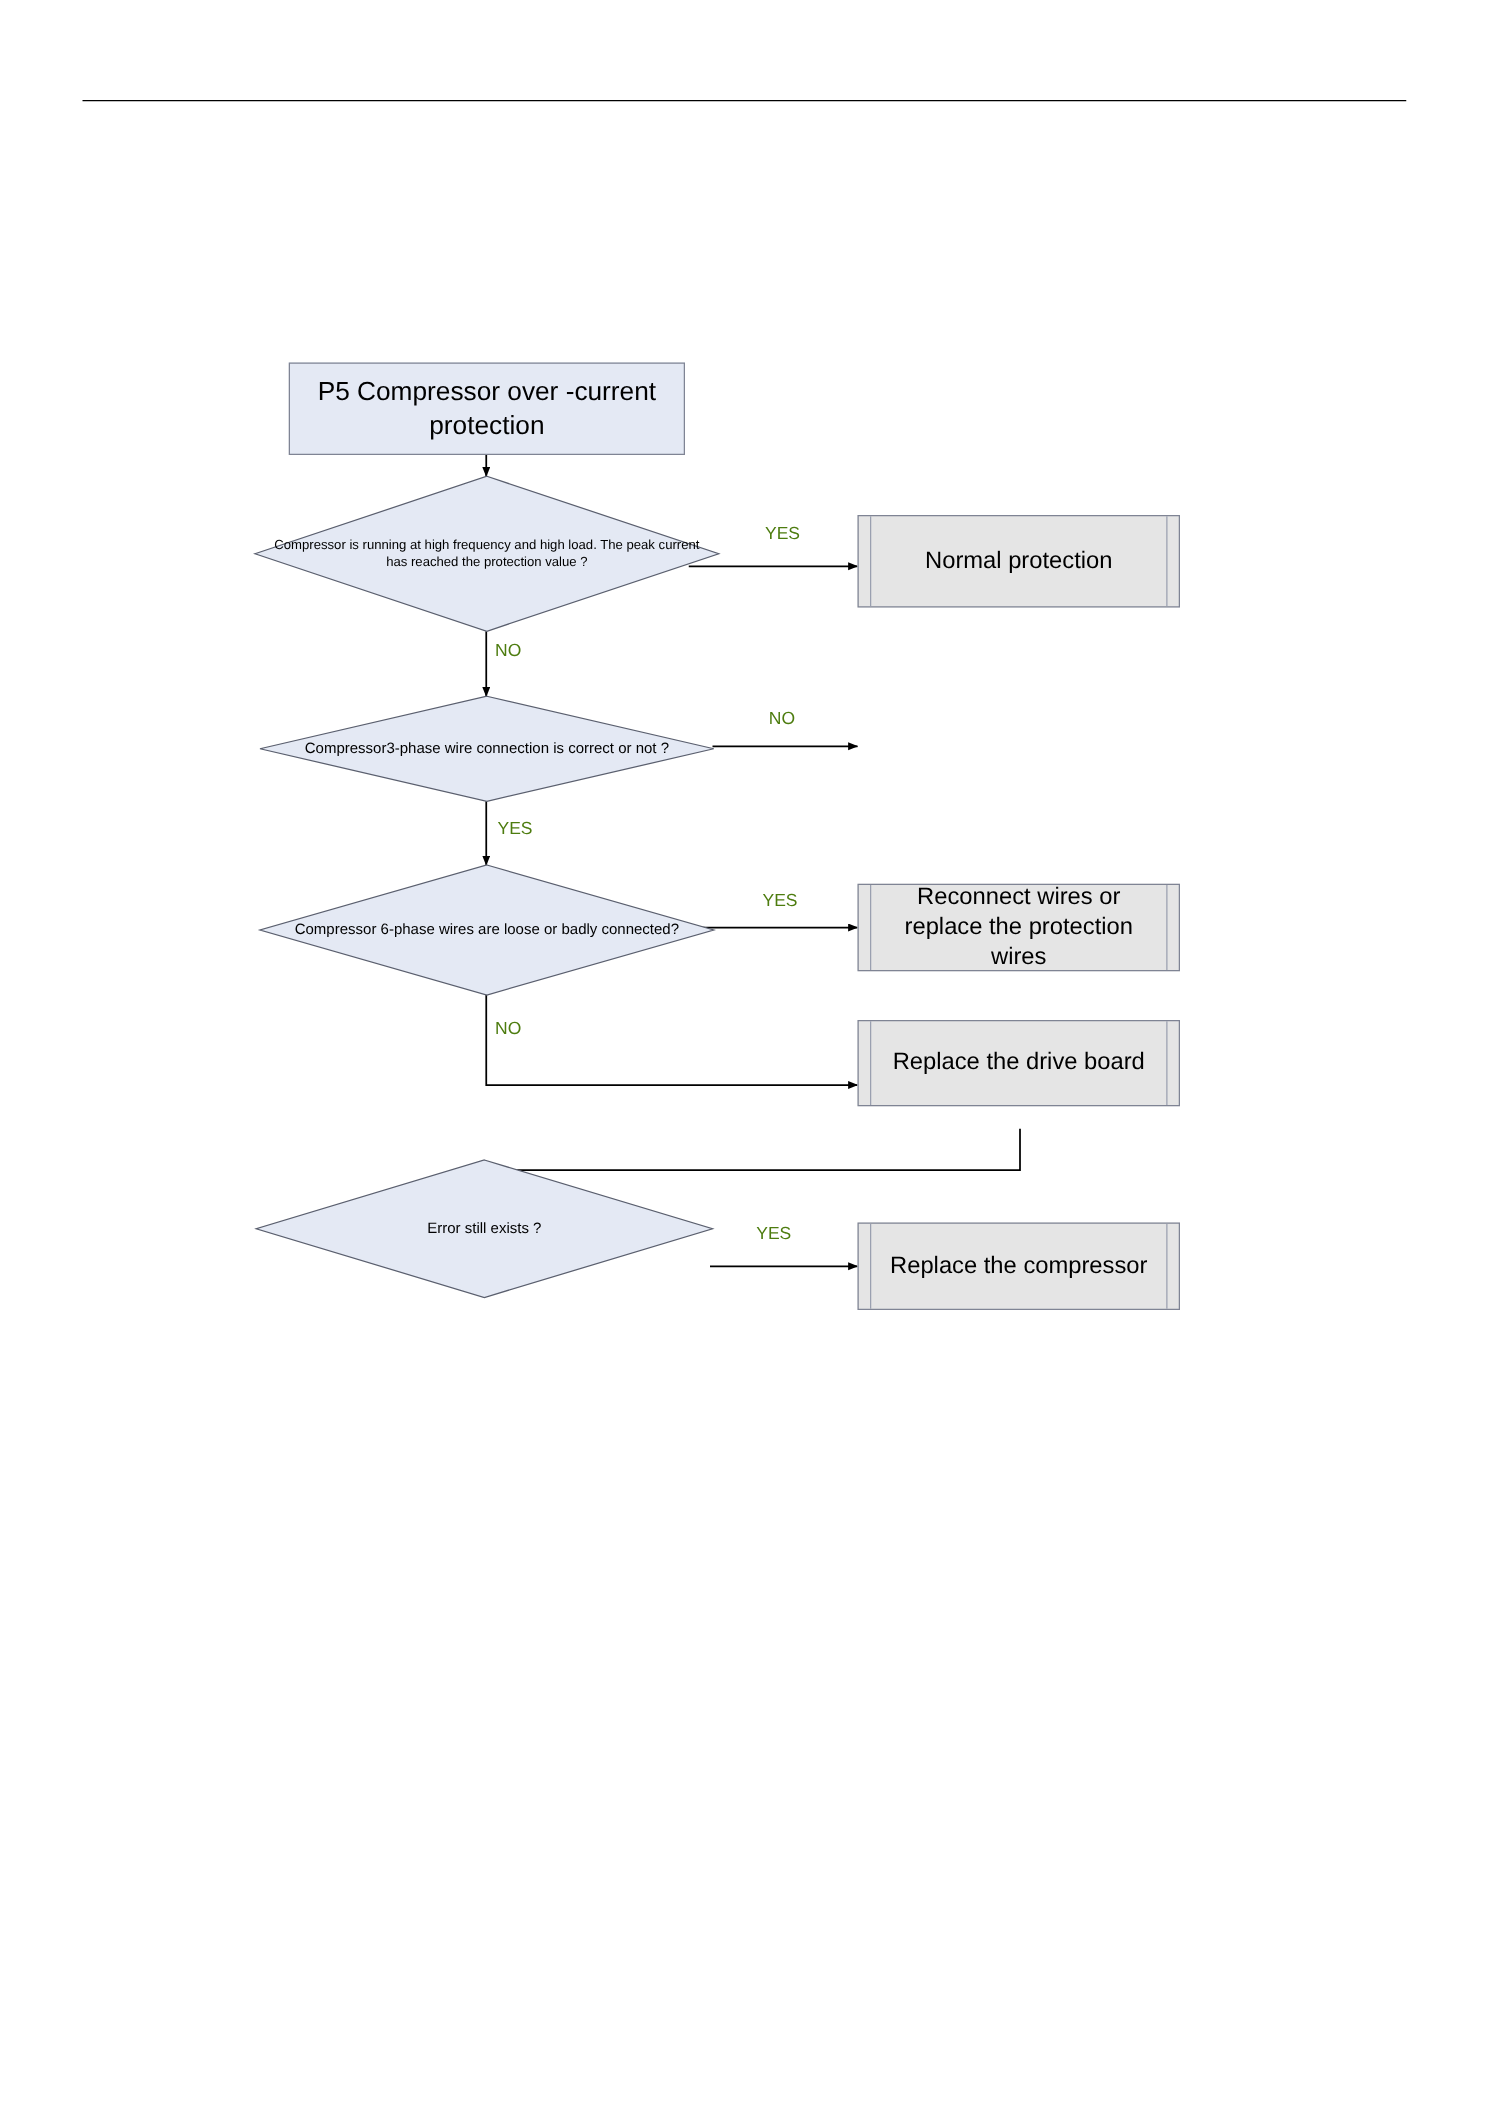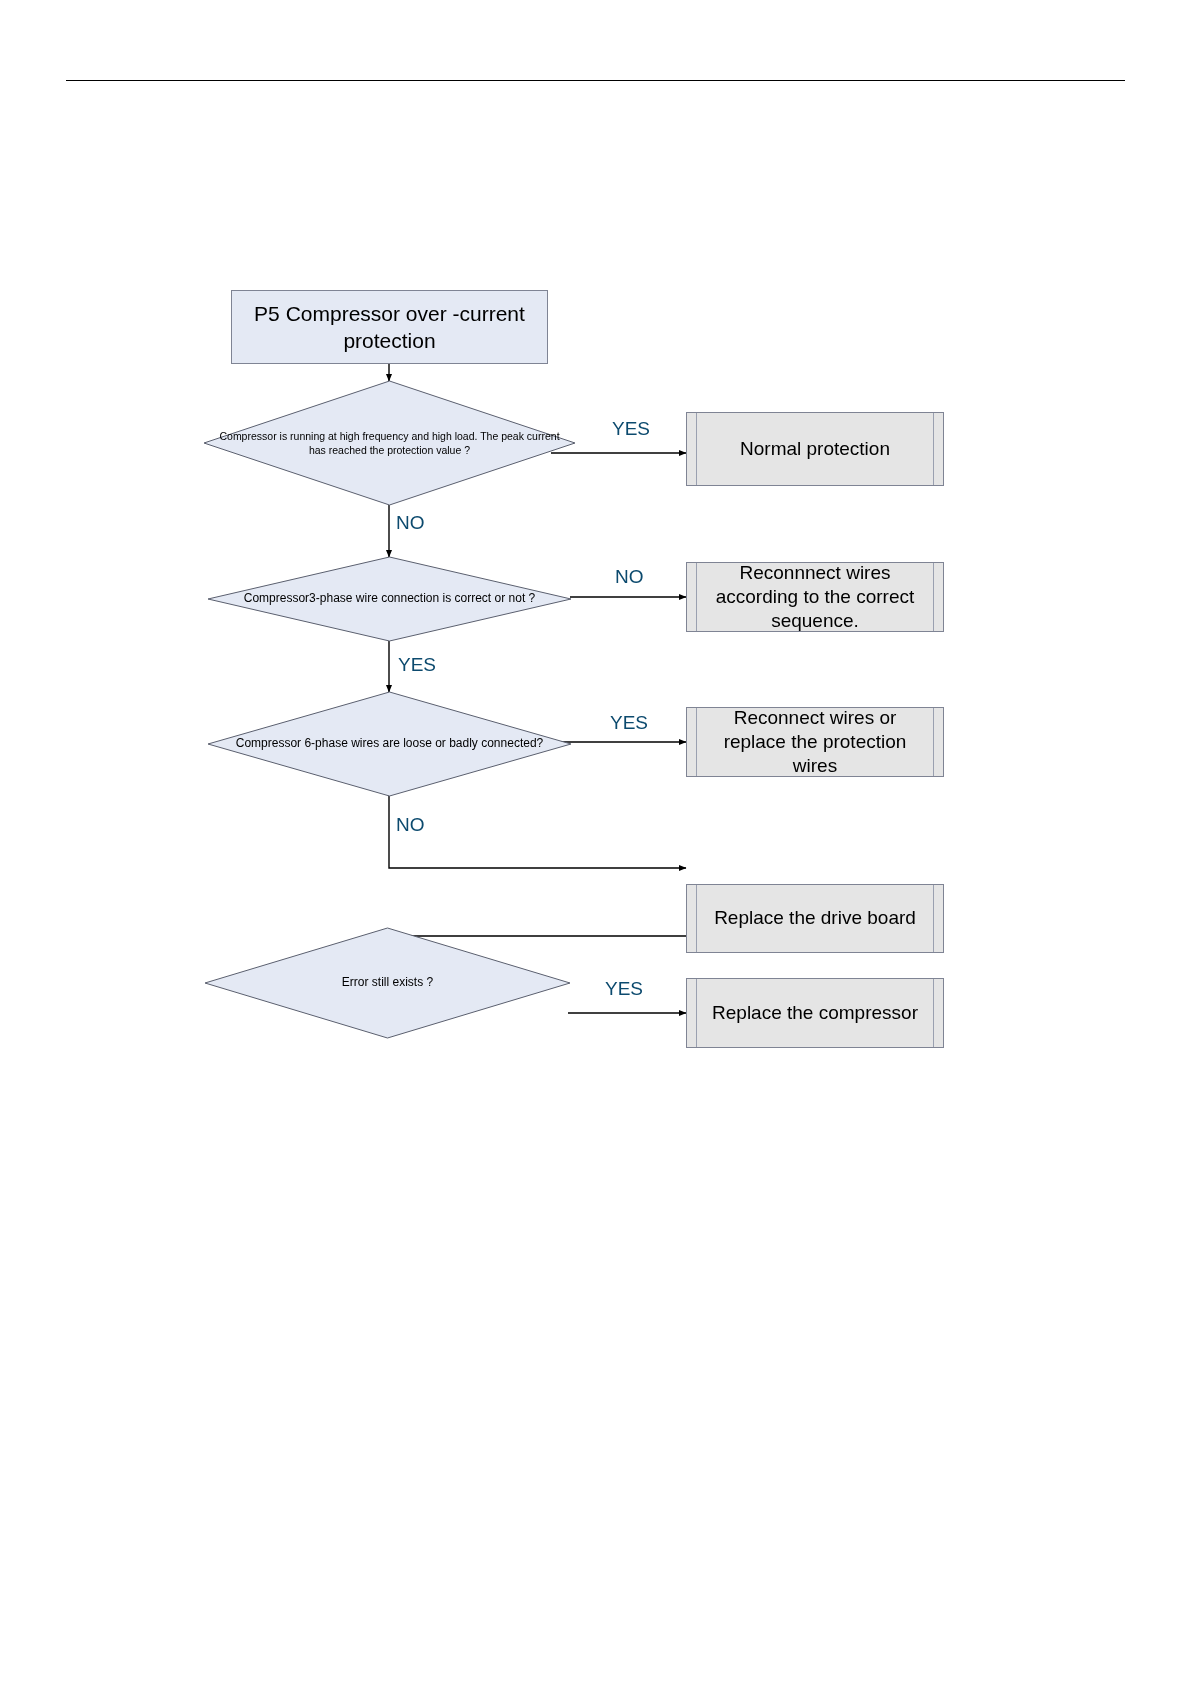--- a/index.html
+++ b/index.html
@@ -111,22 +111,22 @@
     box-sizing: border-box;
   }
   .decision.small .dtext {
     font-size: 10.5px;
     line-height: 1.35;
   }
 
   
   .conn-label {
     position: absolute;
-    font-size: 19px;
-    color: #0c4a6e;
+    font-size: 14px;
+    color: #4d7c0f;
     white-space: nowrap;
   }
 
   
   #wires {
     position: absolute;
     left: 0;
     top: 0;
     width: 1191px;
     height: 1684px;
@@ -185,40 +185,35 @@
     <div class="ptext">Normal protection</div>
   </div>
 
   <div class="decision" style="left:208px; top:557px; width:363px; height:84px;">
     <svg width="363" height="84" xmlns="http://www.w3.org/2000/svg">
       <polygon points="181.5,0 363,42 181.5,84 0,42" fill="#e4e9f4" stroke="#5a5f6e" stroke-width="1"></polygon>
     </svg>
     <div class="dtext">Compressor3-phase wire connection is correct or not ?</div>
   </div>
 
-  <div class="node proc" style="left:686px; top:562px; width:258px; height:70px;">
-    <div class="inner-left"></div>
-    <div class="inner-right"></div>
-    <div class="ptext">Reconnnect wires according to the correct sequence.</div>
-  </div>
 
   <div class="decision" style="left:208px; top:692px; width:363px; height:104px;">
     <svg width="363" height="104" xmlns="http://www.w3.org/2000/svg">
       <polygon points="181.5,0 363,52 181.5,104 0,52" fill="#e4e9f4" stroke="#5a5f6e" stroke-width="1"></polygon>
     </svg>
     <div class="dtext">Compressor 6-phase wires are loose or badly connected?</div>
   </div>
 
   <div class="node proc" style="left:686px; top:707px; width:258px; height:70px;">
     <div class="inner-left"></div>
     <div class="inner-right"></div>
     <div class="ptext">Reconnect wires or replace the protection wires</div>
   </div>
 
-  <div class="node proc" style="left:686px; top:884px; width:258px; height:69px;">
+  <div class="node proc" style="left:686px; top:816px; width:258px; height:69px;">
     <div class="inner-left"></div>
     <div class="inner-right"></div>
     <div class="ptext">Replace the drive board</div>
   </div>
 
   <div class="decision" style="left:205px; top:928px; width:365px; height:110px;">
     <svg width="365" height="110" xmlns="http://www.w3.org/2000/svg">
       <polygon points="182.5,0 365,55 182.5,110 0,55" fill="#e4e9f4" stroke="#5a5f6e" stroke-width="1"></polygon>
     </svg>
     <div class="dtext">Error still exists ?</div>

